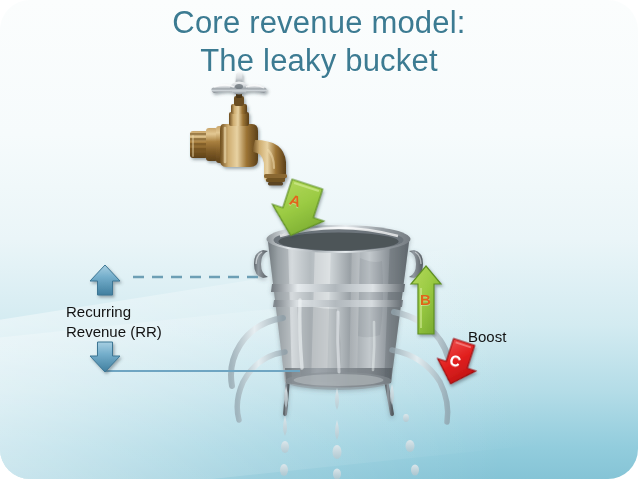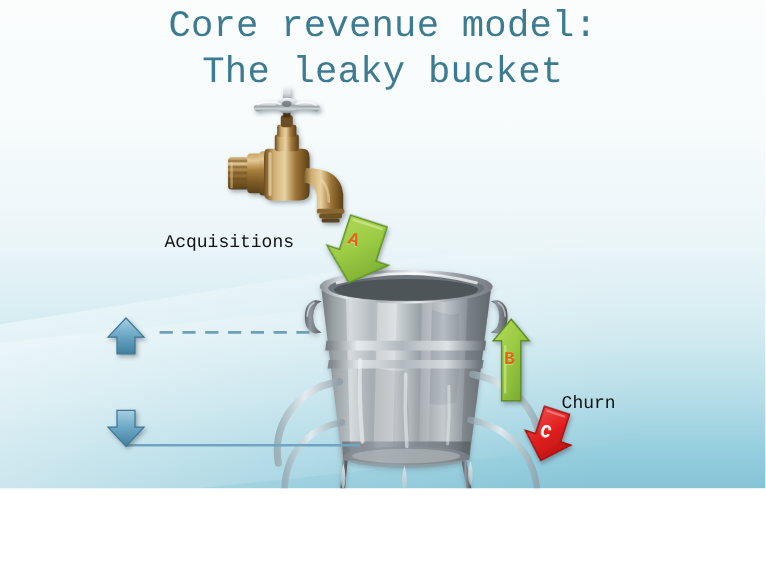--- a/index.html
+++ b/index.html
@@ -3,31 +3,32 @@
 <meta charset="utf-8">
 <style>
   html, body {
     margin: 0;
     padding: 0;
     background: #ffffff;
   }
   #slide {
     position: relative;
     width: 638px;
-    height: 407px;
+    height: 479px;
     overflow: hidden;
-    font-family: Liberation Mono, monospace;
+    font-family: Liberation Sans, sans-serif;
     background: linear-gradient(to bottom,
         #fbfdfd 0%,
         #f6fbfc 28%,
         #eaf5f8 50%,
         #d3ebf1 68%,
         #b3dce7 82%,
         #93cddd 93%,
         #85c4d6 100%);
+    border-radius: 30px;
   }
   
   .bg-sweep {
     position: absolute;
     left: -12%;
     bottom: -22%;
     width: 135%;
     height: 52%;
     background: linear-gradient(104deg, rgba(255,255,255,0.55) 0%, rgba(255,255,255,0.22) 38%, rgba(255,255,255,0.0) 70%);
     transform: rotate(-9deg);
@@ -335,19 +336,20 @@
     <g class="hit" transform="translate(458,361) rotate(18)">
       <path d="M-11,-20 L11,-20 L11,4 L20,4 L0,24 L-20,4 L-11,4 Z" fill="url(#redG)" stroke="#9e0d0e" stroke-width="1.2" filter="url(#softShadow)"></path>
       <path d="M-8,-17 L8,-17" stroke="#ffb0ae" stroke-width="1.8" opacity="0.5"></path>
     </g>
   </svg>
 
   <div class="callout-letter" id="letter-a">A</div>
   <div class="callout-letter" id="letter-b">B</div>
   <div class="callout-letter" id="letter-c">C</div>
 
-  <div class="label" id="label-acq">Acquisitions</div>
-
-
-
-  <div class="label" id="label-churn">Churn</div>
+
+  <div class="label" id="label-rr">Recurring
+Revenue (RR)</div>
+
+
+  <div class="label" id="label-churn">Boost</div>
 
 </div>
 
 </body></html>

